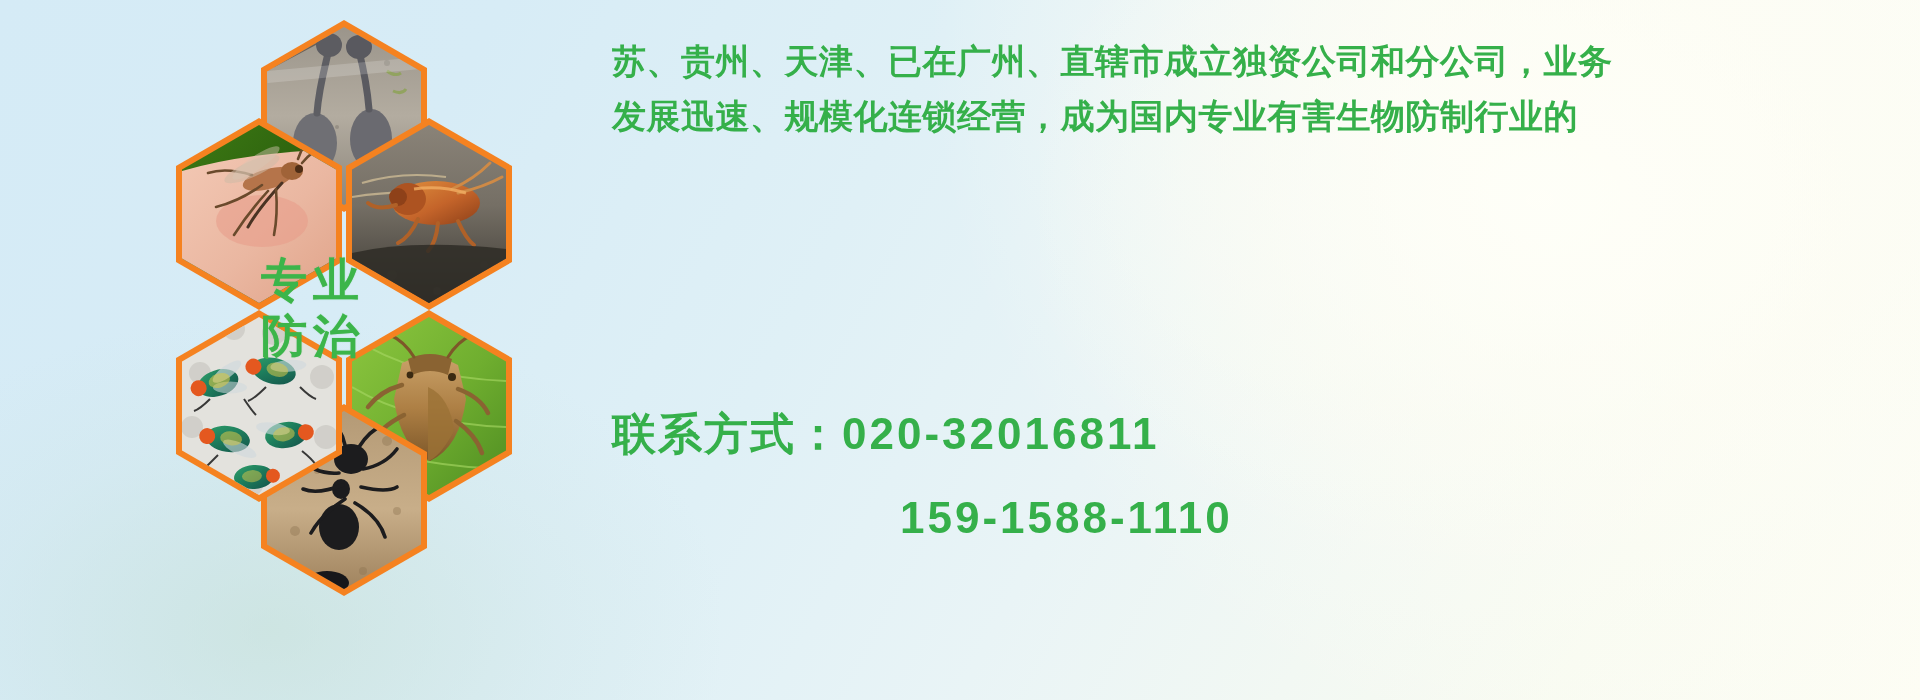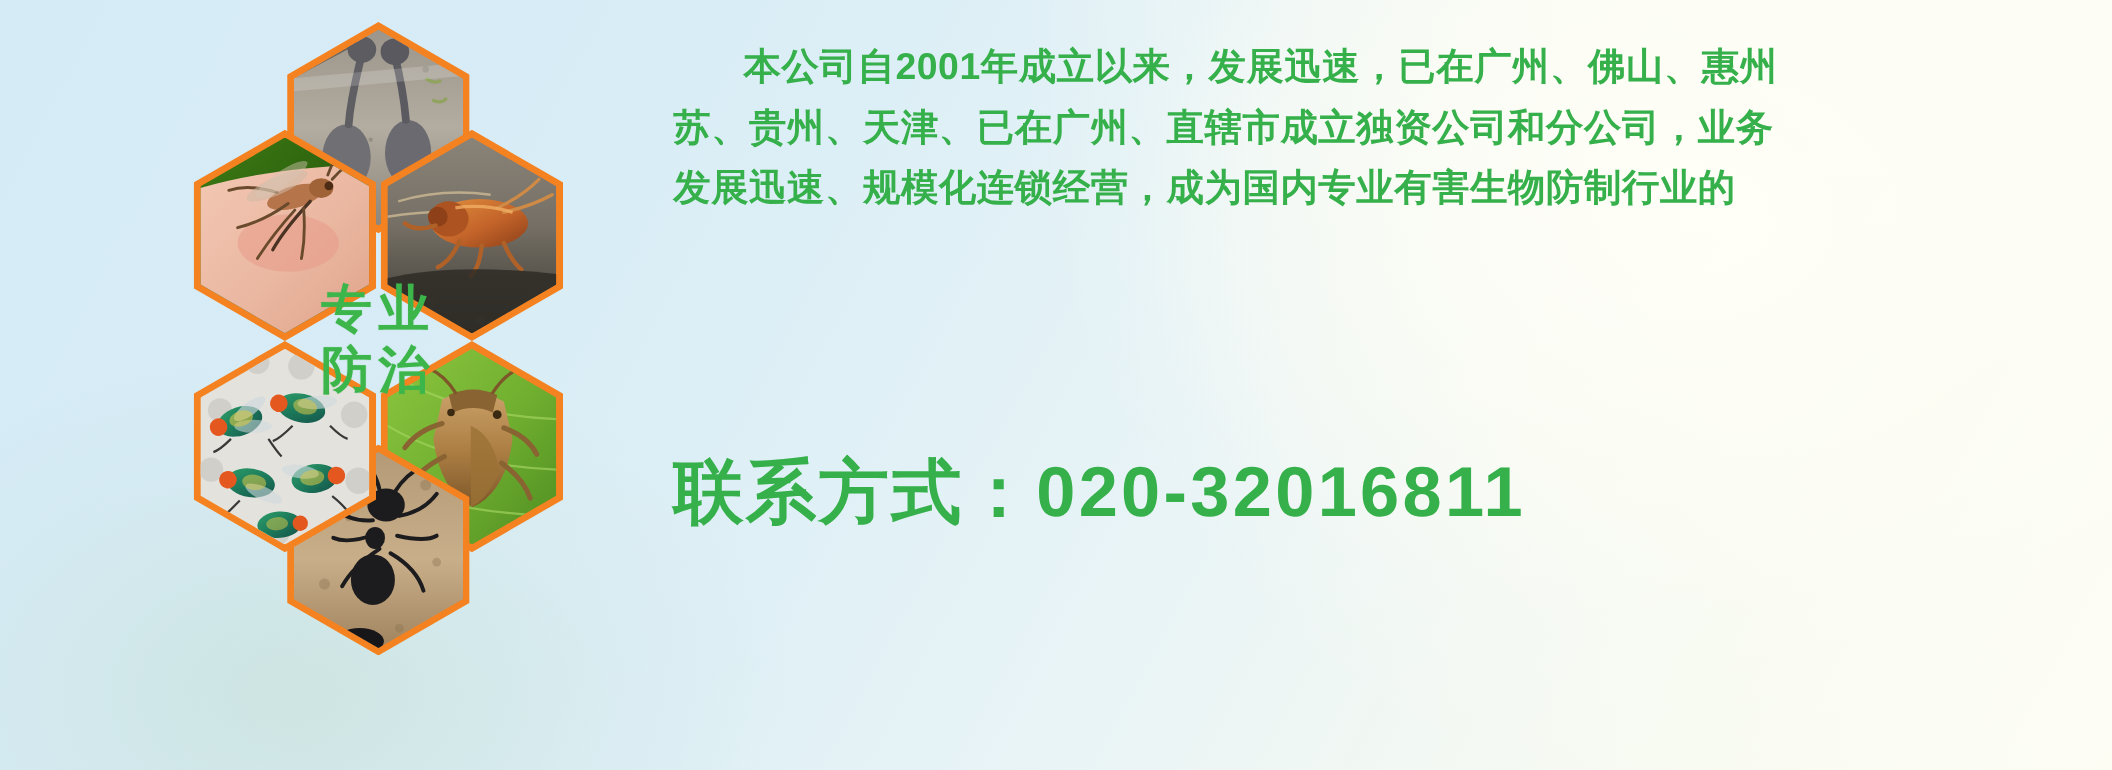--- a/index.html
+++ b/index.html
@@ -80,21 +80,20 @@
   .hex .inner .art { position:absolute; inset:0; }
 
   .hex-center { background: transparent; }
   .hex-center .inner { background: transparent; left:0; top:0; width:166px; height:192px;}
   #center-text {
     position: absolute;
     left: 0; top: 0;
     width: 166px; height: 192px;
     display: flex;
     flex-direction: column;
-    align-items: center;
     justify-content: center;
     gap: 10px;
     color: #3cb54a;
     font-weight: bold;
     font-size: 46px;
     letter-spacing: 6px;
     text-shadow: 0 0 1px rgba(60,181,74,.6);
   }
   #center-text .line { line-height: 1; white-space: nowrap; }
 
@@ -112,24 +111,24 @@
     line-height: 55px;
     letter-spacing: 0.5px;
     color: #35b04a;
   }
   #paragraph .p-line { white-space: nowrap; display:block; }
   #paragraph .p-line.first { text-indent: 64px; }
 
   #contact {
     position: absolute;
     left: 612px;
-    top: 405px;
+    top: 392px;
     width: 1290px;
     color: #35b04a;
-    font-size: 64px;
+    font-size: 44px;
     font-weight: bold;
     line-height: 84px;
     letter-spacing: 2px;
   }
   #contact .c-line { white-space: nowrap; display: block; }
   #contact .c-line.second { text-align: left; padding-left: 288px; }
   #contact .num { letter-spacing: 3px; font-weight: bold; }
 </style>
 </head>
 <body>
@@ -421,23 +420,23 @@
           <span class="line">专业</span>
           <span class="line">防治</span>
         </div>
       </div>
     </div>
 
   </div>
 
   <div id="copy">
     <div id="paragraph">
-      <span class="p-line first">本公司自2001年成立以来，发展迅速，已在广州、佛山、惠州</span>
       <span class="p-line">苏、贵州、天津、已在广州、直辖市成立独资公司和分公司，业务</span>
       <span class="p-line">发展迅速、规模化连锁经营，成为国内专业有害生物防制行业的</span>
     </div>
   </div>
 
   <div id="contact">
     <span class="c-line"><span>联系方式：</span><span class="num">020-32016811</span></span>
+    <span class="c-line second num">159-1588-1110</span>
   </div>
 
 </div>
 
 </body></html>

